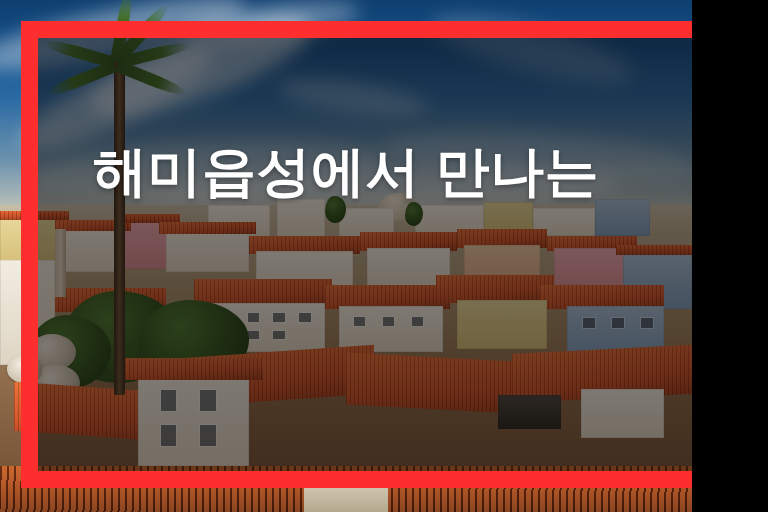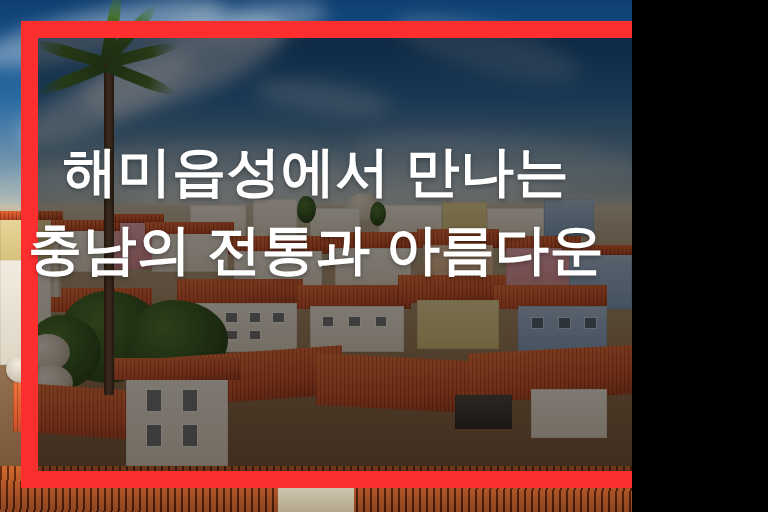--- a/index.html
+++ b/index.html
@@ -10,21 +10,21 @@
   }
   body {
     width: 768px;
     height: 512px;
     overflow: hidden;
     font-family: "Liberation Sans", "DejaVu Sans", sans-serif;
   }
 
   #canvas {
     position: relative;
-    width: 632px;
+    width: 692px;
     height: 512px;
     overflow: hidden;
     background: #14263d;
   }
 
   
   .photo {
     position: absolute;
     inset: 0;
     overflow: hidden;
@@ -325,16 +325,15 @@
     <div class="fg-roof"></div>
     <div class="fg-wall" style="left:44%;width:12%;height:6.4%;"></div>
   </div>
 
   <div class="overlay-window" style="left: 21px; top: 21px; width: 726px; height: 467px; background: rgba(10, 6, 4, 0.5);"></div>
 
   <div class="frame" style="left:21px; top:21px; width:726px; height:467px; border-width:17px; border-color:#FC2E2E;"></div>
 
   <div class="title-wrap">
     <div class="title-line" style="color: rgb(255, 255, 255);">해미읍성에서 만나는</div>
-    <div class="title-line" style="color: rgb(255, 255, 255);">충남의 전통과 아름다운</div>
   </div>
 
 </div>
 
 </body></html>

